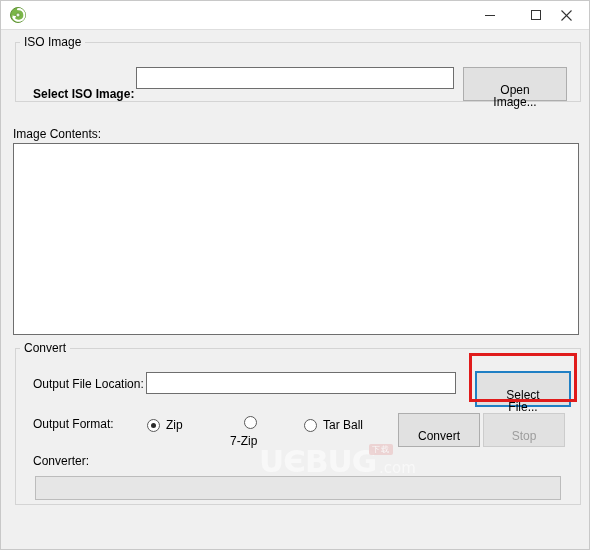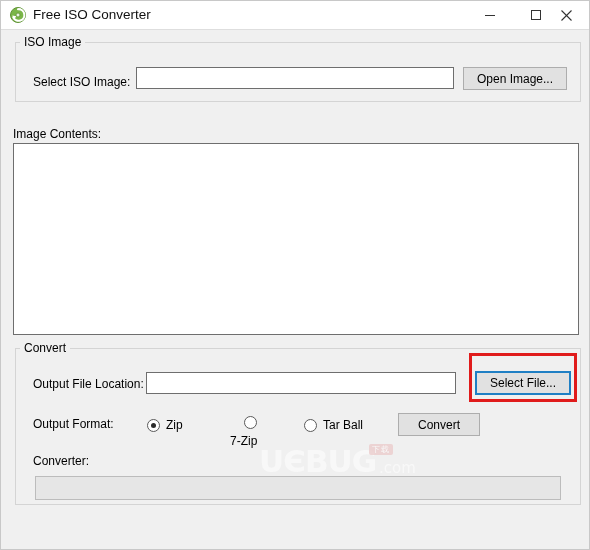--- a/index.html
+++ b/index.html
@@ -88,21 +88,21 @@
   #legend-convert { left: 19px; top: 341px; }
 
   
   .field-label {
     position: absolute;
     font-size: 12px;
     color: #000;
     white-space: nowrap;
     line-height: 14px;
   }
-  #lbl-select-iso { left: 32px; top: 74px; }
+  #lbl-select-iso { left: 32px; top: 86px; font-weight: bold; }
   #lbl-image-contents { left: 12px; top: 126px; }
   #lbl-output-loc { left: 32px; top: 376px; }
   #lbl-output-format { left: 32px; top: 416px; }
   #lbl-progress { left: 32px; top: 453px; }
 
   
   .textbox {
     position: absolute;
     background: #ffffff;
     border: 1px solid #6e6e6e;
@@ -120,21 +120,21 @@
   .btn {
     position: absolute;
     background: #e1e1e1;
     border: 1px solid #adadad;
     box-sizing: border-box;
     font-family: "Liberation Sans", sans-serif;
     font-size: 12px;
     color: #000;
     text-align: center;
     cursor: default;
-    padding: 0;
+    padding: 16px;
     line-height: 1;
   }
   .btn.disabled { color: #9d9d9d; background: #e1e1e1; border-color: #cccccc; }
   .btn.focused { border: 2px solid #1f7fc4; }
 
   #btn-open-image { left: 462px; top: 66px; width: 104px; height: 23px; }
   #btn-select-file { left: 474px; top: 370px; width: 96px; height: 24px; }
   #btn-convert { left: 397px; top: 412px; width: 82px; height: 23px; }
   #btn-stop { left: 482px; top: 412px; width: 82px; height: 23px; }
 
@@ -267,21 +267,20 @@
   <div id="titlebar">
     <span id="app-icon">
       <svg width="18" height="18" viewBox="0 0 18 18">
         <circle cx="9" cy="9" r="7.5" fill="#7ab648"></circle>
         <circle cx="9" cy="9" r="7.5" fill="none" stroke="#5f9235" stroke-width="1"></circle>
         <path d="M9 3.2 A5.8 5.8 0 1 1 4.3 11.4" fill="none" stroke="#ffffff" stroke-width="2.1" stroke-linecap="round"></path>
         <path d="M4.9 13.6 L3.3 9.6 L7.4 10.2 Z" fill="#ffffff"></path>
         <circle cx="9" cy="9" r="2" fill="#e8f3df" stroke="#5f9235" stroke-width="0.8"></circle>
       </svg>
     </span>
-    <span id="title-text">Free ISO Converter</span>
 
     <button class="winbtn" id="btn-min">
       <svg width="12" height="12" viewBox="0 0 12 12">
         <line x1="1" y1="6.5" x2="11" y2="6.5" stroke="#333" stroke-width="1"></line>
       </svg>
     </button>
     <button class="winbtn" id="btn-max">
       <svg width="12" height="12" viewBox="0 0 12 12">
         <rect x="1.5" y="1.5" width="9" height="9" fill="none" stroke="#333" stroke-width="1"></rect>
       </svg>
@@ -326,20 +325,21 @@
   <div class="radio-group-item" id="radio-7zip">
     <span class="radio-dot"></span>
     <span class="radio-label">7-Zip</span>
   </div>
   <div class="radio-group-item" id="radio-tarball">
     <span class="radio-dot"></span>
     <span class="radio-label">Tar Ball</span>
   </div>
 
   <button class="btn" id="btn-convert">Convert</button>
+  <button class="btn disabled" id="btn-stop" disabled="">Stop</button>
 
   <span class="field-label" id="lbl-progress">Converter:</span>
   <div id="progressbar">
     <div id="progressbar-fill" style="width: 0%;"></div>
   </div>
 
   <div id="watermark">
     <span id="watermark-text">UЄBUG</span>
     <span id="watermark-badge">下载</span>
     <span id="watermark-suffix">.com</span>

